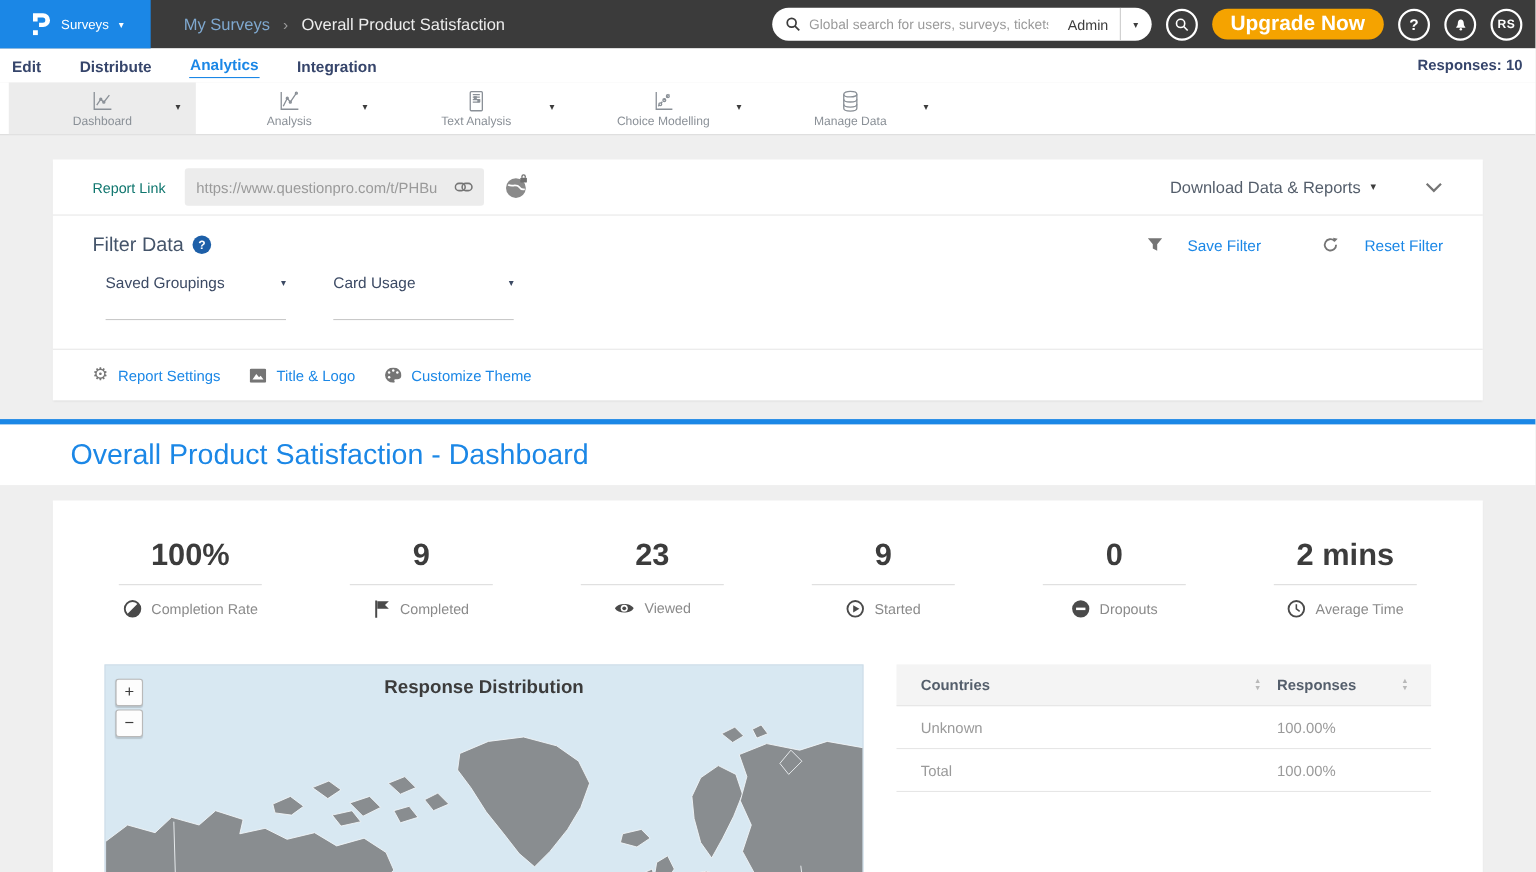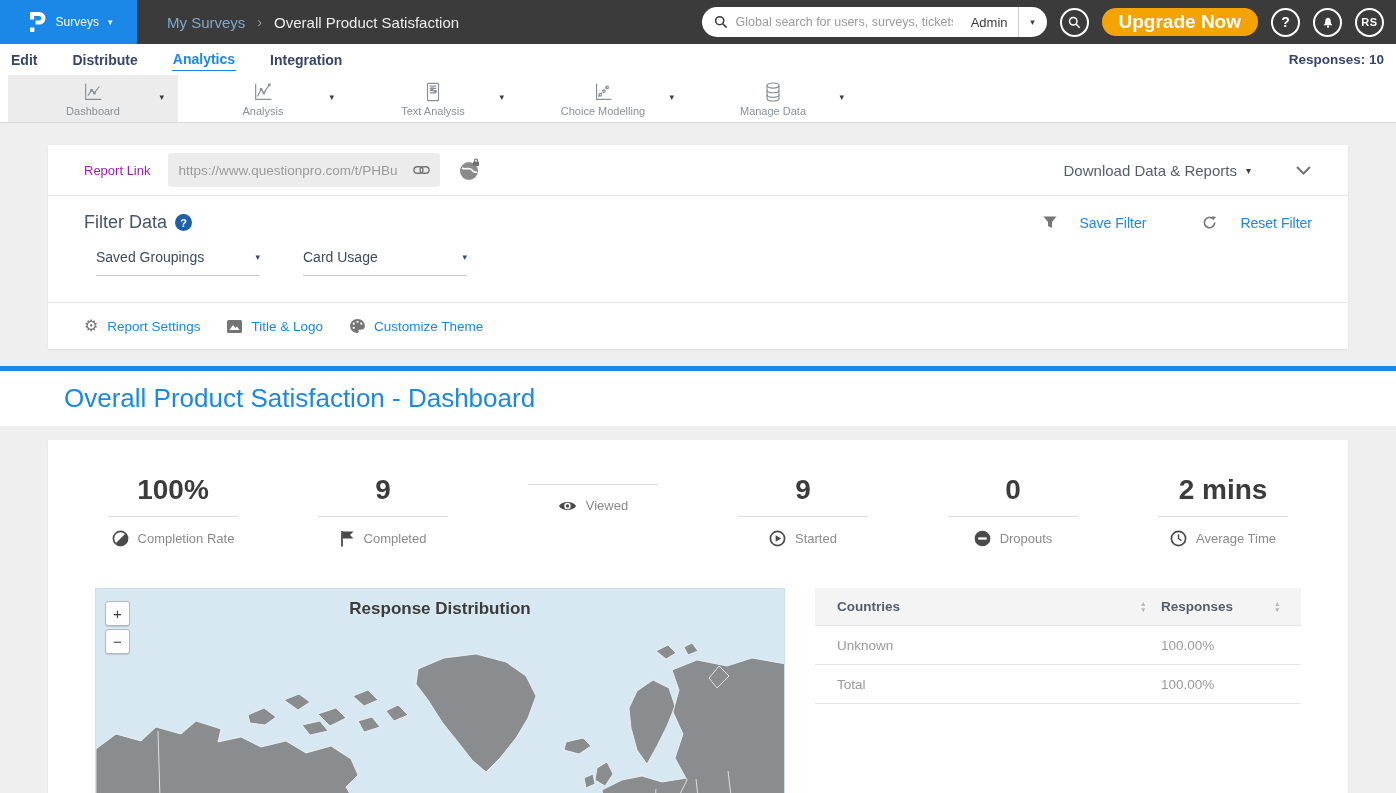--- a/index.html
+++ b/index.html
@@ -38,36 +38,36 @@
   .toolbar { height:48px; background:#fff; border-bottom:1px solid #d7d7d7; display:flex; padding-left:8px; }
   .tool-item { width:170px; position:relative; display:flex; flex-direction:column; align-items:center; justify-content:center; gap:2px; cursor:pointer; color:#8a9097; }
   .tool-item.active { background:#ececec; }
   .tool-item .tool-label { font-size:11px; }
   .tool-caret { position:absolute; right:14px; top:17px; color:#3c3c3c; font-size:9px; }
 
   
   .card { background:#fff; margin:0 48px; box-shadow:0 1px 2px rgba(0,0,0,.08); }
   .card1 { margin-top:22px; }
   .report-row { height:51px; display:flex; align-items:center; padding:0 36px; border-bottom:1px solid #e8e8e8; }
-  .report-label { font-size:13px; color:#a21caf; margin-right:18px; }
+  .report-label { font-size:13px; color:#0f766e; margin-right:18px; }
   .url-box { width:272px; height:34px; background:#ececec; border-radius:3px; display:flex; align-items:center; padding:0 10px; }
   .url-box input { border:none; outline:none; background:transparent; flex:1; font-size:13.5px; color:#9a9a9a; font-family:"Liberation Sans",sans-serif; min-width:0; }
   .security-ico { margin-left:18px; cursor:pointer; display:flex; }
   .dl-label { margin-left:auto; font-size:15px; color:#545e6b; cursor:pointer;text-align:right; }
   .dl-caret { color:#3c3c3c; font-size:10px; margin-left:9px; cursor:pointer; }
   .collapse-chev { margin-left:44px; cursor:pointer; display:flex; }
 
   .filter-section { position:relative; padding:16px 36px 26px 36px; }
   .filter-head { display:flex; align-items:center; }
   .filter-title { font-size:18px; color:#44546a; }
   .help-circle { width:17px; height:17px; border-radius:50%; background:#1d5fa8; color:#fff; font-size:11px; font-weight:bold; display:flex; align-items:center; justify-content:center; margin-left:8px; cursor:pointer; }
   .filter-actions { margin-left:auto; display:flex; align-items:center; gap:56px; }
   .filter-action { display:flex; align-items:center; gap:23px; cursor:pointer; font-size:14px; color:#1b87e6; }
   .controls-row { display:flex; margin-left:12px; margin-top:16px; }
-  .dropdown { width:164px; border-bottom:1px solid #c9c9c9; padding-bottom:10px; display:flex; justify-content:space-between; align-items:center; font-size:14px; color:#3c4a64; cursor:pointer; }
+  .dropdown { width:164px; border-bottom:1px solid #c9c9c9; padding-bottom:25px; display:flex; justify-content:space-between; align-items:center; font-size:14px; color:#3c4a64; cursor:pointer; }
   .dropdown + .dropdown { margin-left:43px; }
   .dropdown .caret { color:#3c4a64; }
   .permalink-box { position:absolute; left:442px; top:32px; width:315px; border:4px solid #c41111; border-radius:4px; background:#fff; padding:8px 12px 12px 12px; }
   .permalink-label { font-size:13px; color:#3c3c3c; margin-bottom:8px; }
   .permalink-field { height:34px; background:#ececec; border-radius:3px; display:flex; align-items:center; padding:0 12px; }
   .permalink-field input { border:none; outline:none; background:transparent; width:100%; font-size:13.5px; color:#9a9a9a; font-family:"Liberation Sans",sans-serif; }
 
   .settings-row { border-top:1px solid #e8e8e8; height:47px; display:flex; align-items:center; padding:0 36px; }
   .settings-link { display:flex; align-items:center; gap:9px; margin-right:27px; cursor:pointer; font-size:13.5px; color:#1b87e6; }
   .gear-glyph { font-size:16px; color:#757575; line-height:1; }
@@ -329,20 +329,21 @@
       <div class="stat-divider"></div>
       <div class="stat-label">
         <svg width="15" height="17" viewBox="0 0 15 17">
             <path d="M2 1v15.5" stroke="#4a4a4a" stroke-width="1.8"></path>
             <path d="M3 1.5h10.5L10 5l3.5 3.5H3z" fill="#4a4a4a"></path>
           </svg>
         <span>Completed</span>
       </div>
     </div>
     <div class="stat">
+      <div class="stat-value">23</div>
       <div class="stat-divider"></div>
       <div class="stat-label">
         <svg width="19" height="14" viewBox="0 0 20 14">
             <path d="M1 7C4 1.5 16 1.5 19 7 16 12.5 4 12.5 1 7z" fill="#4a4a4a"></path>
             <circle cx="10" cy="7" r="3.4" fill="#fff"></circle>
             <circle cx="10" cy="7" r="1.8" fill="#4a4a4a"></circle>
           </svg>
         <span>Viewed</span>
       </div>
     </div>

